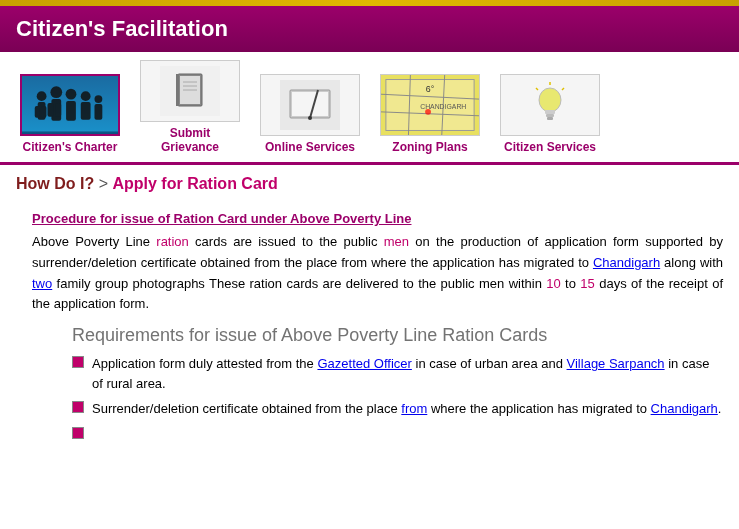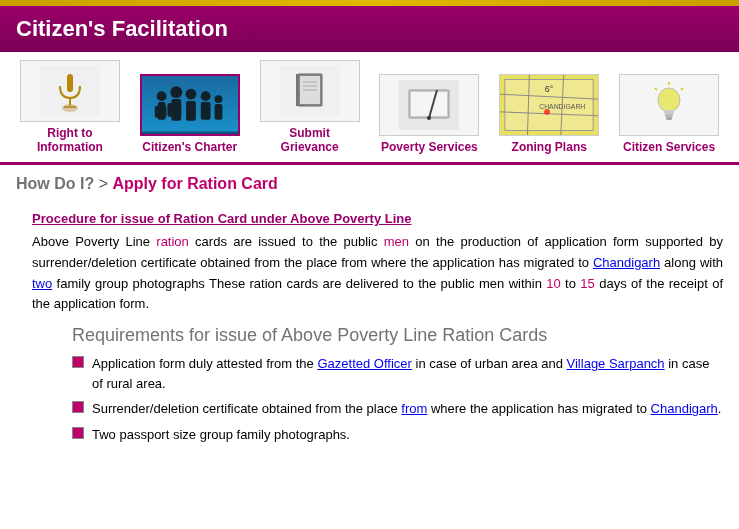--- a/index.html
+++ b/index.html
@@ -71,21 +71,21 @@
     }
 
     
     .breadcrumb {
       padding: 10px 16px 4px 16px;
       font-size: 16px;
       color: #555;
       font-weight: normal;
     }
     .breadcrumb .how {
-      color: #737373;
+      color: #7f1d1d;
       font-weight: bold;
     }
     .breadcrumb .arrow {
       color: #555;
     }
     .breadcrumb .link {
       color: #c0006a;
       font-weight: bold;
     }
 
@@ -159,35 +159,20 @@
 <body>
 
 <div class="top-bar"></div>
 
 <div class="header">
   <h1>Citizen's Facilitation</h1>
 </div>
 
 <div class="nav-area">
 
-  <div class="nav-item">
-    <div class="icon-box">
-      <svg width="60" height="50" viewBox="0 0 60 50">
-        <rect width="60" height="50" fill="#f0f0f0"></rect>
-
-        <rect x="27" y="8" width="6" height="18" rx="3" fill="#b8860b"></rect>
-        <path d="M20 20 Q20 32 30 32 Q40 32 40 20" stroke="#b8860b" stroke-width="2" fill="none"></path>
-        <rect x="29" y="32" width="2" height="8" fill="#b8860b"></rect>
-        <rect x="24" y="40" width="12" height="2" fill="#b8860b"></rect>
-
-        <ellipse cx="30" cy="42" rx="8" ry="4" fill="#c8a060" opacity="0.5"></ellipse>
-      </svg>
-    </div>
-    <span class="nav-label">Right to<br>Information</span>
-  </div>
 
   <div class="nav-item active">
     <div class="icon-box active-box">
       <div class="people-img">
         <svg width="98" height="58" viewBox="0 0 98 58">
           <defs>
             <linearGradient id="skyGrad" x1="0" y1="0" x2="0" y2="1">
               <stop offset="0%" stop-color="#1a6aa0"></stop>
               <stop offset="100%" stop-color="#1a8fc8"></stop>
             </linearGradient>
@@ -240,21 +225,21 @@
     <div class="icon-box">
       <svg width="60" height="50" viewBox="0 0 60 50">
         <rect width="60" height="50" fill="#e8e8e8"></rect>
 
         <rect x="10" y="10" width="40" height="28" rx="1" fill="#ccc" stroke="#999"></rect>
         <rect x="12" y="12" width="36" height="24" fill="#f5f5f5"></rect>
         <line x1="30" y1="38" x2="38" y2="10" stroke="#444" stroke-width="2"></line>
         <circle cx="30" cy="38" r="2" fill="#333"></circle>
       </svg>
     </div>
-    <span class="nav-label">Poverty Services</span>
+    <span class="nav-label">Online Services</span>
   </div>
 
   <div class="nav-item">
     <div class="icon-box">
       <svg width="100" height="62" viewBox="0 0 100 62">
         <rect width="100" height="62" fill="#e8e060"></rect>
 
         <rect x="5" y="5" width="90" height="52" fill="#f0e890" stroke="#999" stroke-width="1"></rect>
         <line x1="0" y1="20" x2="100" y2="25" stroke="#888" stroke-width="1"></line>
         <line x1="0" y1="38" x2="100" y2="42" stroke="#888" stroke-width="1"></line>
@@ -307,18 +292,17 @@
     <li>
       <span class="req-bullet"></span>
       <span>Application form duly attested from the <span class="highlight-blue">Gazetted Officer</span> in case of urban area and <span class="highlight-blue">Village Sarpanch</span> in case of rural area.</span>
     </li>
     <li>
       <span class="req-bullet"></span>
       <span>Surrender/deletion certificate obtained from the place <span class="highlight-blue">from</span> where the application has migrated to <span class="highlight-blue">Chandigarh</span>.</span>
     </li>
     <li>
       <span class="req-bullet"></span>
-      <span>Two passport size group family photographs.</span>
     </li>
   </ul>
 
 
 </div>
 
 </body></html>

